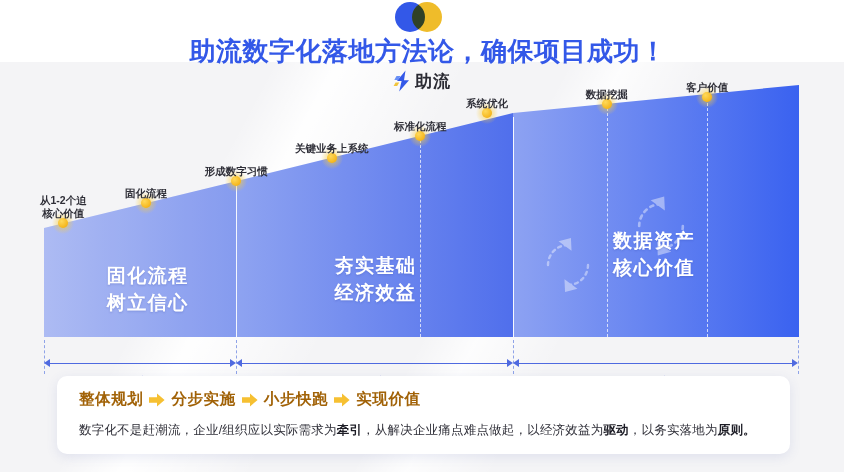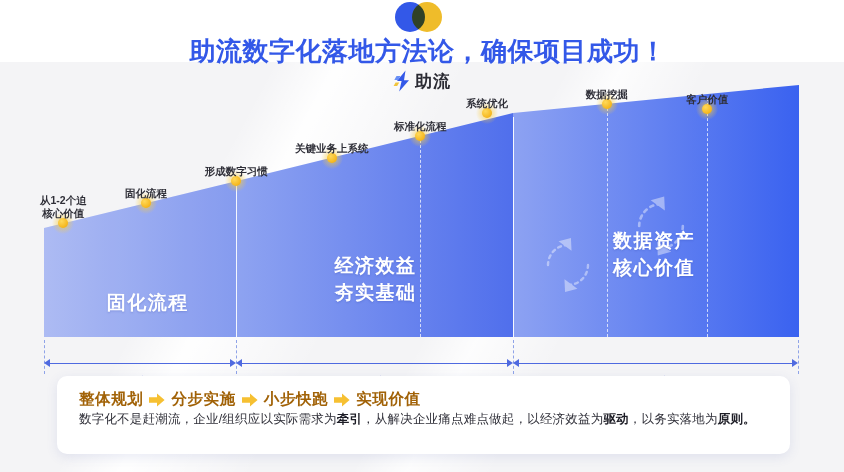--- a/index.html
+++ b/index.html
@@ -145,20 +145,21 @@
     box-shadow: 0 3px 12px rgba(70,90,170,.12);
     padding: 13px 22px 0 22px;
   }
   .kw-row { display: flex; align-items: center; gap: 6px; }
   .kw {
     font-size: 15.5px; font-weight: bold; color: #a16207; letter-spacing: .6px;
     white-space: nowrap;
   }
   .kw-arrow { width: 16px; height: 14px; flex: 0 0 auto; display: block; }
   .desc {
+    margin-top: 11px;
     font-size: 12.5px;
     color: #2f2f38;
     letter-spacing: .2px;
     line-height: 1.5;
     white-space: nowrap;
   }
   .desc b { font-weight: bold; color: #1d1d26; }
 </style>
 </head>
 <body>
@@ -282,37 +283,38 @@
           </div>
         </div>
         <div class="milestone" style="left: 606.836px; top: 41.8133px;">
           <div class="dot-halo">
             <div class="dot-core"></div>
           </div>
           <div class="ms-label">
             <div>数据挖掘</div>
           </div>
         </div>
-        <div class="milestone" style="left: 707.272px; top: 47px;">
+        <div class="milestone" style="left: 707.272px; top: 35px;">
           <div class="dot-halo">
             <div class="dot-core"></div>
           </div>
           <div class="ms-label">
             <div>客户价值</div>
           </div>
         </div>
       </div>
 
     <div id="stage-captions">
         <div class="stage-caption" style="left: 147.7px; top: 255px; transform: translate(-50%, -100%);">
           <div>固化流程</div>
+          <div>树立信心</div>
         </div>
         <div class="stage-caption" style="left: 375.58px; top: 245px; transform: translate(-50%, -100%);">
+          <div>夯实基础</div>
           <div>经济效益</div>
-          <div>夯实基础</div>
         </div>
         <div class="stage-caption" style="left: 654.1px; top: 220px; transform: translate(-50%, -100%);">
           <div>数据资产</div>
           <div>核心价值</div>
         </div>
       </div>
   </div>
 
   <div class="timeline" id="timeline">
       <div class="tl-tick" style="left: 43.888px;"></div>

